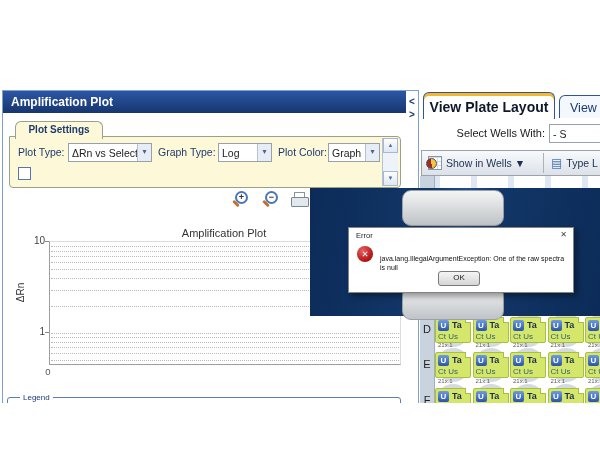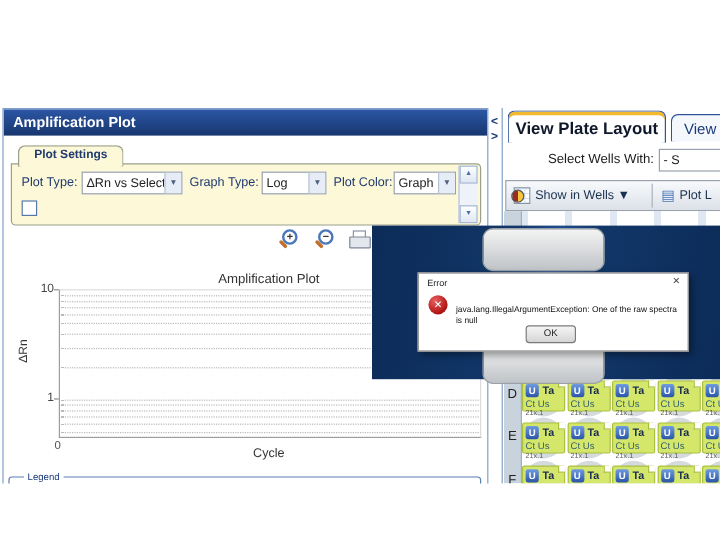--- a/index.html
+++ b/index.html
@@ -6,21 +6,21 @@
   .screen{position:relative;width:600px;height:450px;background:#fff;overflow:hidden;
           font-family:"Liberation Sans","DejaVu Sans",sans-serif;}
   .app{position:absolute;left:0;top:48px;width:600px;height:355px;overflow:hidden;}
   .abs{position:absolute;}
   
   .topbar{left:0;top:0;width:600px;height:38px;background:#163a70;}
   .tb{position:absolute;top:0;height:38px;line-height:38px;font-size:13px;font-weight:bold;white-space:nowrap;}
   .tbl{color:#ffffff;}
   .tbv{color:#ffd92a;margin-left:6px;}
   
-  .lpanel{left:2px;top:42px;width:403px;height:313px;border:1px solid #7fa0c8;background:#fff;overflow:hidden;}
+  .lpanel{left:2px;top:42px;width:403px;height:313px;border:1px solid #7fa0c8;background:#fff;overflow:hidden;padding-left:20px;}
   .rpanel{left:418px;top:42px;width:182px;height:313px;border-left:1px solid #7fa0c8;background:#fff;overflow:hidden;}
   .phead{left:0;top:0;width:403px;height:22px;background:linear-gradient(#2c57a6,#17366e);
          color:#fff;font-size:12px;font-weight:bold;line-height:22px;padding-left:8px;box-sizing:border-box;}
   
   .ptab{left:12px;top:30px;width:86px;height:17px;background:#fdf8d7;border:1px solid #9aa08a;border-bottom:none;
         border-radius:6px 6px 0 0;font-size:10px;font-weight:bold;color:#1e3a70;text-align:center;line-height:16px;z-index:2;}
   .pbox{left:6px;top:45px;width:390px;height:50px;background:#fdf8d7;border:1px solid #9aa08a;border-radius:0 4px 4px 4px;z-index:1;}
   .slbl{position:absolute;font-size:10.5px;color:#1e3a70;line-height:18px;white-space:nowrap;}
   .combo{position:absolute;height:17px;background:#fff;border:1px solid #98a0ac;display:flex;align-items:center;font-size:10.5px;color:#222;}
   .combo .cv{flex:1;padding-left:3px;white-space:nowrap;overflow:hidden;}
@@ -162,21 +162,20 @@
           <div class="gridline" style="top: 105.096px;"></div>
           <div class="gridline" style="top: 111.188px;"></div>
           <div class="gridline" style="top: 118.394px;"></div>
         </div>
       <div class="abs ytick" style="left:24px;top:144px">10</div>
       <div class="abs ytick" style="left:24px;top:235px">1</div>
       <div class="abs tickmark" style="left:42px;top:150px"></div>
       <div class="abs tickmark" style="left:42px;top:241px"></div>
       <div class="abs ylab">ΔRn</div>
       <div class="abs xtick">0</div>
-      <div class="abs xlab">Cycle</div>
 
       <div class="abs legendbox">
         <span class="legendcap">Legend</span>
       </div>
     </div>
 
     <div class="abs split" style="left:407px;top:48px">&lt;</div>
     <div class="abs split" style="left:407px;top:61px">&gt;</div>
 
     <div class="abs rpanel">
@@ -191,21 +190,21 @@
       <div class="abs toolbar">
         <div class="tbtn" style="left:2px">
           <span class="gridico">
               <span class="pieico"></span>
             </span>
           <span>Show in Wells ▼</span>
         </div>
         <div class="tsep"></div>
         <div class="tbtn" style="left:125px">
           <span class="legico">▤</span>
-          <span>Plot L</span>
+          <span>Type L</span>
         </div>
       </div>
 
       <div class="abs stripes"></div>
       <div class="abs rowcol"></div>
       <div class="abs" style="left:0;top:0;width:182px;height:313px">
           <div class="rowlab" style="top: 233px;">D</div>
           <div class="wcircle" style="left: 17px; top: 223px;"></div>
           <div class="qty" style="left: 19px; top: 216px;">21x.1</div>
           <div class="note" style="left: 16px; top: 227px;">

